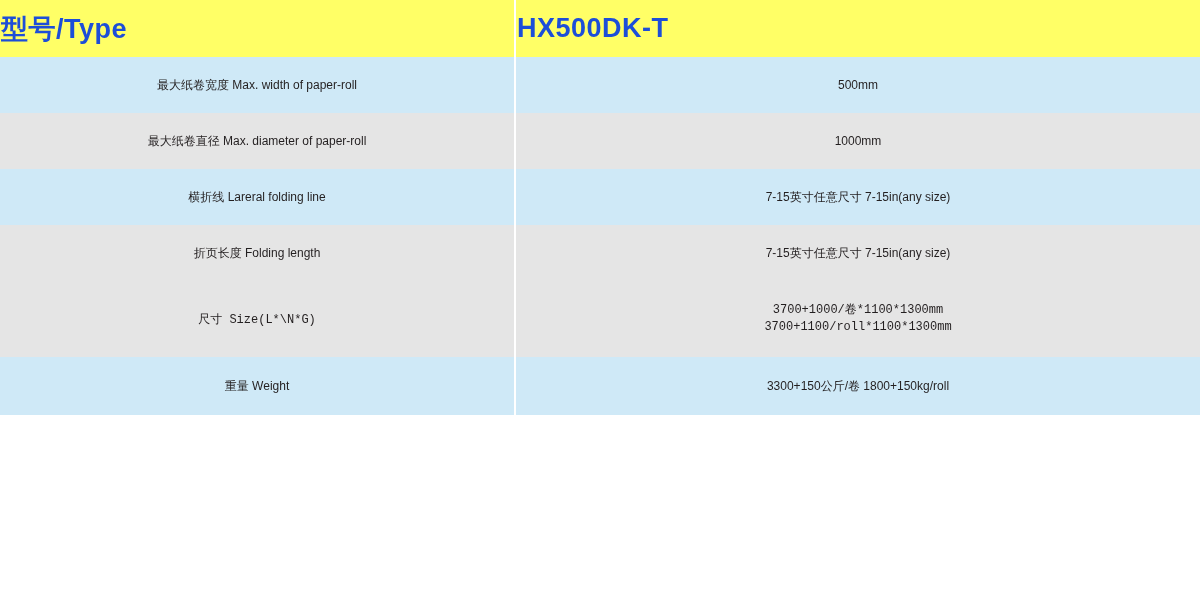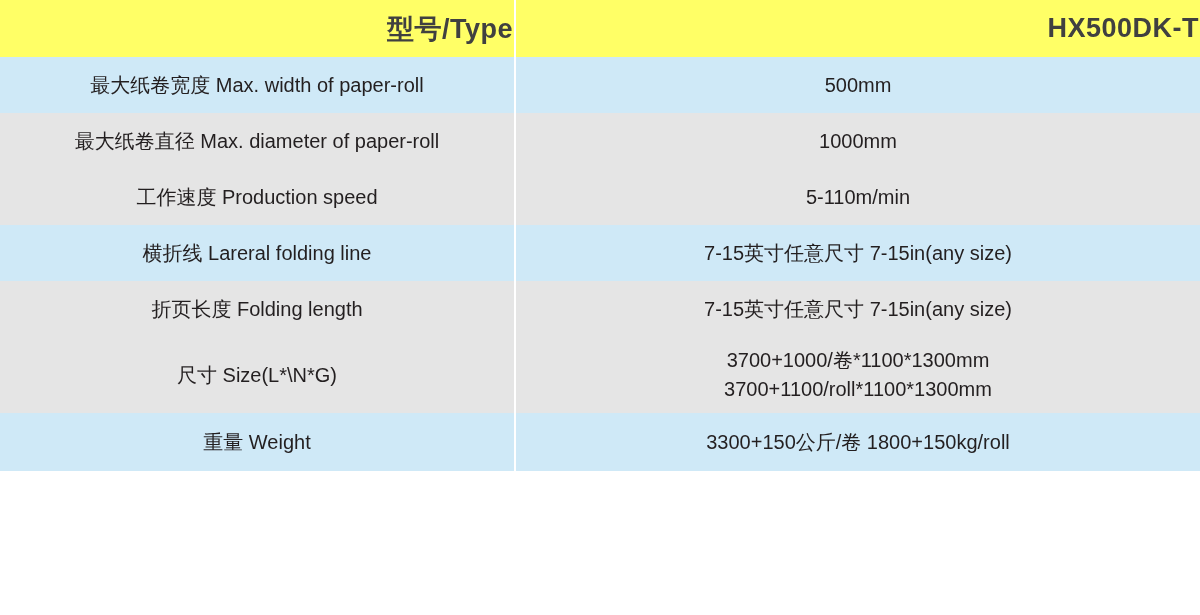--- a/index.html
+++ b/index.html
@@ -19,46 +19,46 @@
     table-layout: fixed;
   }
   table.spec-table col.col-label { width: 515px; }
   table.spec-table col.col-value { width: 685px; }
 
   tr.header-row {
     background: #ffff66;
     height: 57px;
   }
   tr.header-row td {
-    text-align: right;
+    text-align: left;
     vertical-align: middle;
     font-size: 27px;
     font-weight: bold;
-    color: #404040;
+    color: #1d4ed8;
     letter-spacing: 0.5px;
   }
   tr.header-row td.header-label {
     border-right: 2px solid #ffffff;
   }
 
   tr.data-row td {
     text-align: center;
     vertical-align: middle;
-    font-size: 20px;
+    font-size: 12px;
     color: #231f20;
     padding: 0 10px;
   }
   tr.data-row td.cell-label {
     border-right: 2px solid #ffffff;
   }
   tr.row-odd { background: #cfe9f7; }
   tr.row-even { background: #e5e5e5; }
 
   tr.h-56 { height: 56px; }
-  tr.h-80 { height: 76px; }
+  tr.h-80 { height: 76px; font-family: Liberation Mono, monospace; }
   tr.h-58 { height: 58px; padding-left: 44px; }
 
   .value-line { display: block; line-height: 1.45; }
 </style>
 </head>
 <body>
 
 <table class="spec-table">
   <colgroup>
     <col class="col-label">
@@ -74,24 +74,20 @@
       <td class="cell-label">最大纸卷宽度 Max. width of paper-roll</td>
       <td class="cell-value">500mm</td>
     </tr>
 
     <tr class="data-row row-even h-56">
       <td class="cell-label">最大纸卷直径 Max. diameter of paper-roll</td>
       <td class="cell-value">1000mm</td>
     </tr>
 
 
-    <tr class="data-row row-even h-56">
-      <td class="cell-label">工作速度 Production speed</td>
-      <td class="cell-value">5-110m/min</td>
-    </tr>
 
     <tr class="data-row row-odd h-56">
       <td class="cell-label">横折线 Lareral folding line</td>
       <td class="cell-value">7-15英寸任意尺寸  7-15in(any size)</td>
     </tr>
 
     <tr class="data-row row-even h-56">
       <td class="cell-label">折页长度 Folding length</td>
       <td class="cell-value">7-15英寸任意尺寸  7-15in(any size)</td>
     </tr>

